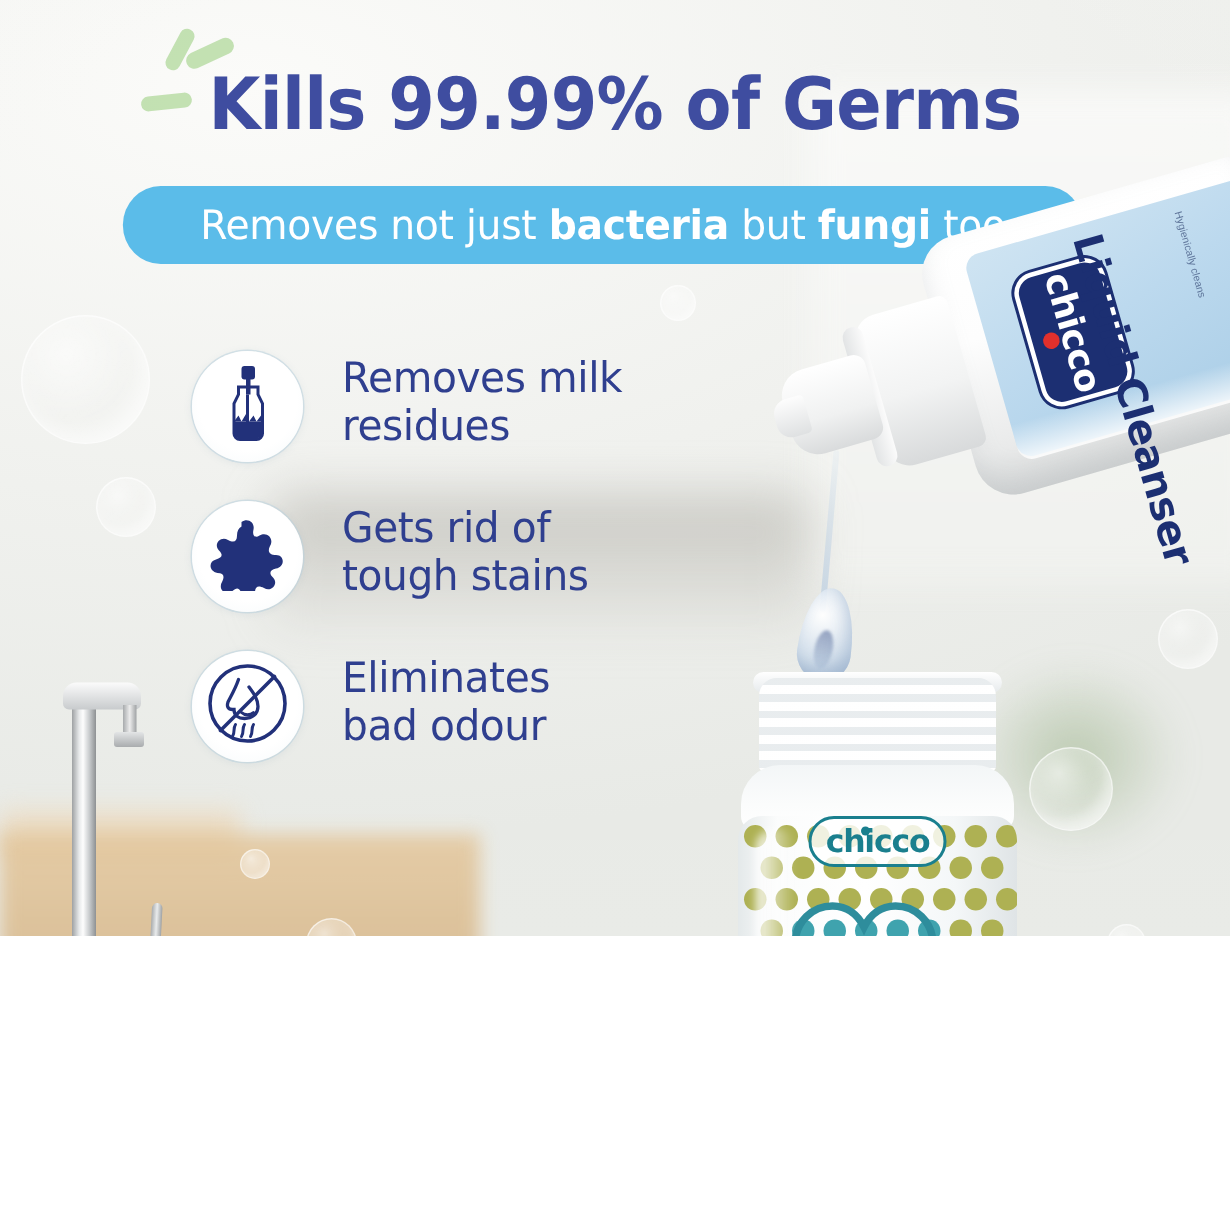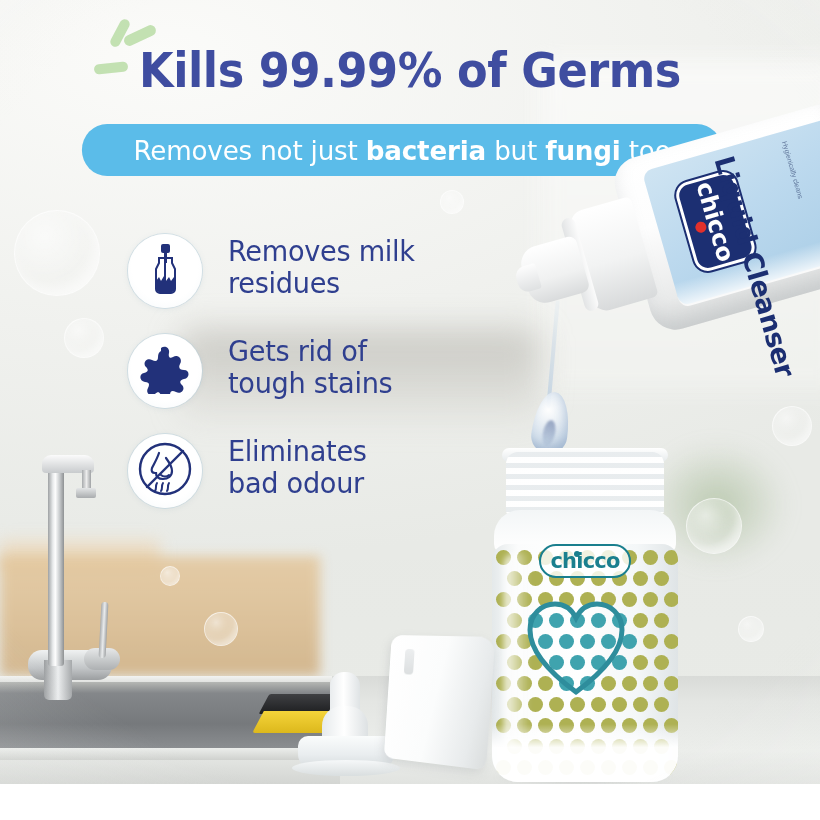--- a/index.html
+++ b/index.html
@@ -4,21 +4,21 @@
 <style>
   * { margin:0; padding:0; box-sizing:border-box; }
   html,body { width:820px; height:820px; }
   body {
     font-family:"Liberation Sans", sans-serif;
     background:#ffffff;
     overflow:hidden;
   }
   .stage {
     position:relative;
-    width:820px; height:784px;
+    width:820px; height:624px;
     overflow:hidden;
     background:
       linear-gradient(180deg,#f4f5f3 0%, #eceeea 42%, #e7e9e5 60%, #e9ebe7 100%);
     text-decoration: underline;
   }
 
   
   .bg-wall {
     position:absolute; left:0; top:0; width:820px; height:560px;
     background:

